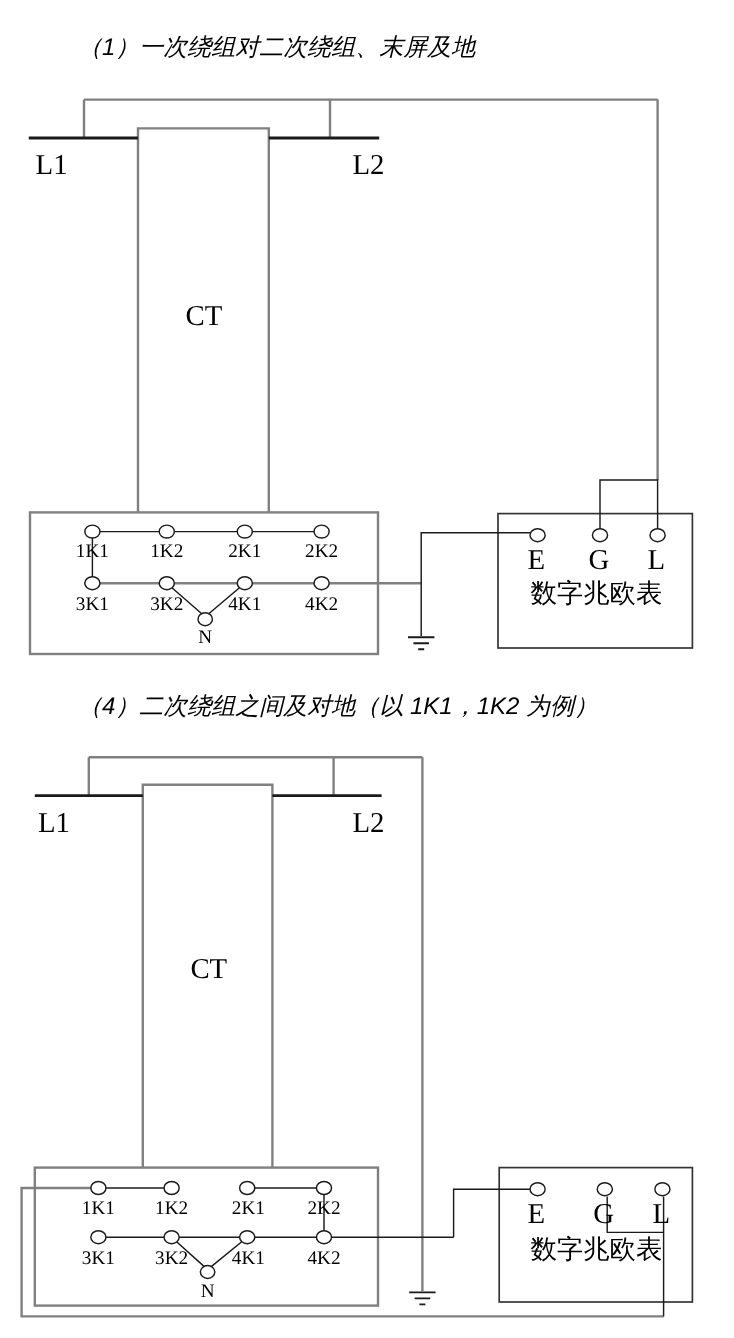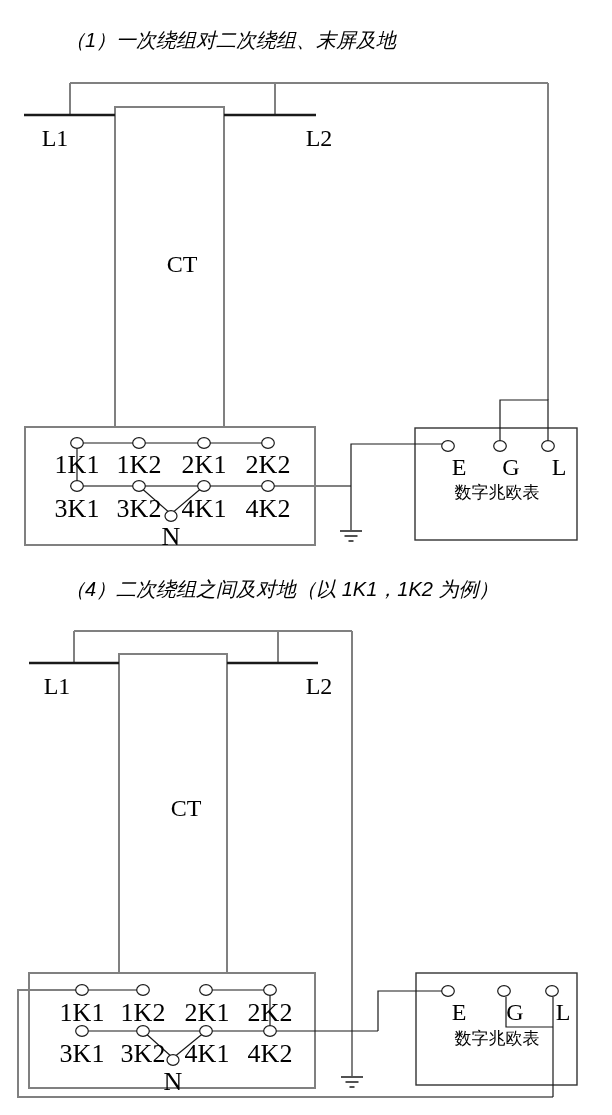--- a/index.html
+++ b/index.html
@@ -10,23 +10,23 @@
   svg{position:absolute;left:0;top:0;}
   .bus{stroke:var(--color-bus,#808080);stroke-width:2;fill:none;}
   .wire{stroke:var(--color-wire,#1a1a1a);stroke-width:1.2;fill:none;}
   .bar{stroke:var(--color-wire,#1a1a1a);stroke-width:2.4;fill:none;}
   .boxline{stroke:var(--color-box,#333333);stroke-width:1.4;fill:none;}
   .term{fill:#ffffff;stroke:var(--color-wire,#1a1a1a);stroke-width:1.2;}
   .gnd{stroke:var(--color-wire,#1a1a1a);stroke-width:1.6;fill:none;}
   .lbl{position:absolute;transform:translateX(-50%);line-height:1;white-space:nowrap;}
   .title{position:absolute;line-height:1.2;white-space:nowrap;
     font-family:"Liberation Sans","DejaVu Sans",sans-serif;font-size:20px;font-style:italic;}
-  .f20{font-size:26px;}
-  .f21{font-size:17px;}
-  .f24{font-size:24px;margin-left:12px;}
+  .f20{font-size:16px;}
+  .f21{font-size:22px;}
+  .f24{font-size:24px;}
 </style>
 </head>
 <body>
 
 <svg width="612" height="1115" viewBox="0 0 612 1115">
 
   <g>
 
     <path class="bus" d="M115,427 L115,107 L224,107 L224,427"></path>
 

